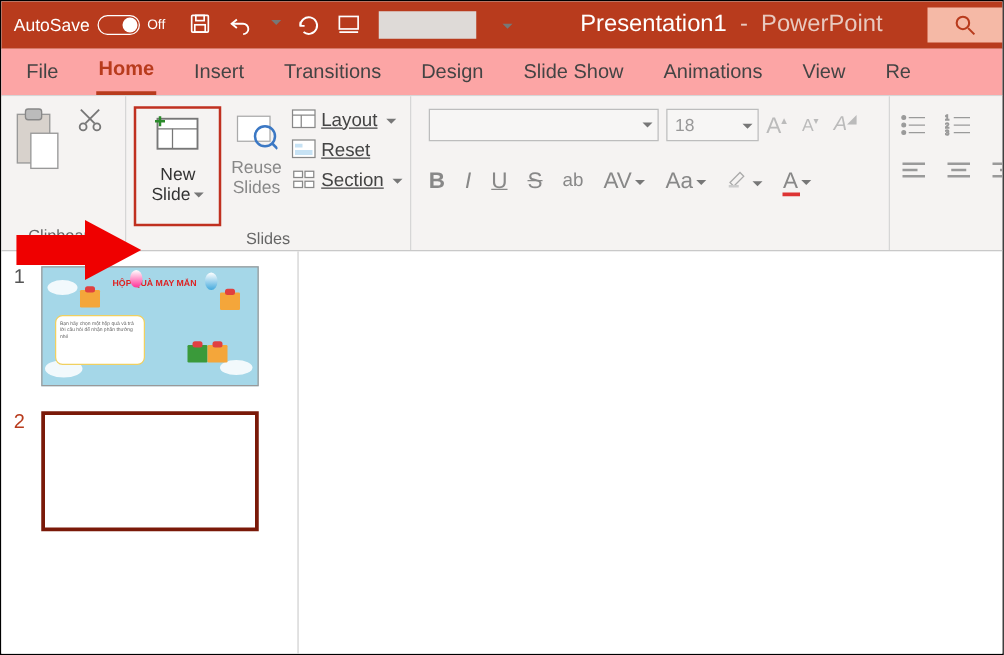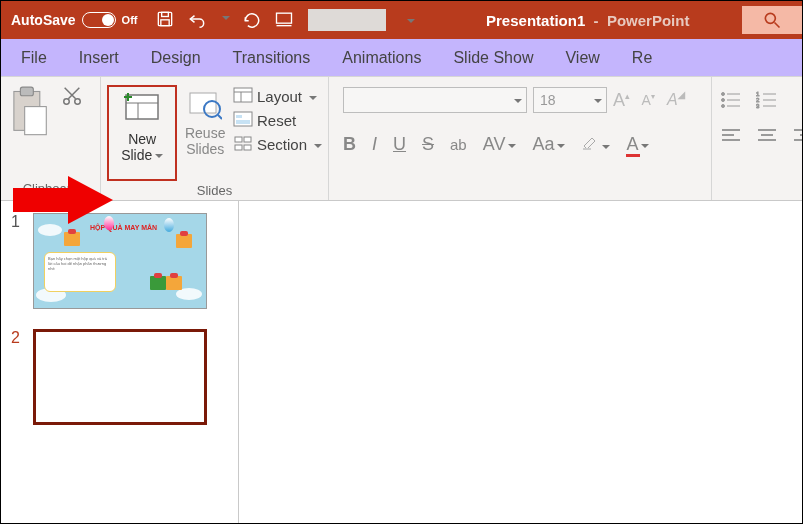--- a/index.html
+++ b/index.html
@@ -1,50 +1,50 @@
 <!DOCTYPE html>
 <html><head>
 <meta charset="utf-8">
 <style>
 * { box-sizing: border-box; margin: 0; padding: 0; font-family: "Segoe UI", Arial, sans-serif; }
 body { width: 803px; height: 524px; overflow: hidden; background: #fff; border: 1px solid #000; position: relative; }
 
-.titlebar { height: 38px; background: #b83b1d; display: flex; align-items: center; color: #fff; font-size: 14px; font-weight: bold; }
+.titlebar { height: 38px; background: #b83b1d; display: flex; align-items: center; color: #fff; font-size: 14px; }
 .autosave { display: flex; align-items: center; gap: 6px; padding: 0 10px; }
 .toggle { width: 34px; height: 16px; border: 1px solid #fff; border-radius: 10px; display: flex; align-items: center; padding: 1px; }
 .toggle-dot { width: 12px; height: 12px; background: #fff; border-radius: 50%; margin-left: auto; }
 .tb-icons { display: flex; gap: 12px; padding: 0 8px; }
 .tb-icons svg { width: 20px; height: 20px; }
 .acct-box { width: 78px; height: 22px; background: #dedad7; margin-left: 6px; }
 .expand { margin: 0 18px; }
-.title { flex: 1; text-align: center; font-size: 15px; }
+.title { flex: 1; text-align: center; font-size: 19px; }
 .title .dim { color: #e8c9bf; }
 .search-btn { width: 60px; height: 28px; background: #f5b9a6; display: flex; align-items: center; justify-content: center; margin-right: 0; }
 
-.tabbar { height: 38px; background: #c4b5fd; border-bottom: 1px solid #d6d6d6; display: flex; align-items: center; padding: 0 18px; gap: 28px; font-size: 16px; color: #444; }
+.tabbar { height: 38px; background: #fca5a5; border-bottom: 1px solid #d6d6d6; display: flex; align-items: center; padding: 0 18px; gap: 28px; font-size: 16px; color: #444; }
 .tab { cursor: pointer; padding: 8px 2px; }
 .tab.active { color: #b83b1d; border-bottom: 3px solid #b83b1d; font-weight: 600; }
 
 .ribbon { height: 124px; background: #f5f3f2; border-bottom: 1px solid #c9c9c9; display: flex; position: relative; }
 .group { border-right: 1px solid #d6d6d6; padding: 4px 6px 2px 6px; display: flex; flex-direction: column; }
 .group-body { flex: 1; display: flex; align-items: flex-start; gap: 4px; padding-top: 4px; }
 .group-label { text-align: center; font-size: 13px; color: #666; padding: 2px 0; position: relative; }
 
 .clipboard-group { width: 100px; }
 .paste-icon { width: 44px; height: 54px; }
 .cut-icon { width: 22px; height: 22px; margin-left: 6px; }
 
 .arrow-callout { position: absolute; left: 12px; top: 98px; width: 100px; height: 50px; z-index: 5; }
 
 .slides-group { width: 228px; }
 .newslide-btn { width: 74px; height: 96px; border: 2px solid #c03020; display: flex; flex-direction: column; align-items: center; justify-content: flex-start; padding: 4px 0; font-size: 14px; color: #333; text-align: center; }
 .newslide-btn svg { width: 40px; height: 34px; margin-bottom: 6px; }
 .reuse-btn { width: 50px; display: flex; flex-direction: column; align-items: center; font-size: 14px; color: #888; padding-top: 2px; }
 .reuse-btn svg { width: 34px; height: 34px; margin-bottom: 4px; }
-.slides-stack { display: flex; flex-direction: column; gap: 6px; padding-top: 2px; font-size: 15px; color: #444; }
+.slides-stack { display: flex; flex-direction: column; gap: 6px; padding-top: 2px; font-size: 15px; color: #444; text-decoration: underline; }
 .slides-stack .row { display: flex; align-items: center; gap: 4px; }
 .slides-stack svg { width: 20px; height: 18px; }
 
 .font-group { flex: 1; }
 .font-top { display: flex; align-items: center; gap: 6px; padding: 2px 8px; }
 .combo { height: 26px; border: 1px solid #bdbdbd; background: #f7f6f5; display: flex; align-items: center; justify-content: flex-end; padding: 0 4px; }
 .combo.name { width: 184px; }
 .combo.size { width: 74px; color: #999; font-size: 14px; justify-content: space-between; padding-left: 6px; }
 .font-icons { display: flex; gap: 12px; align-items: center; color: #bbb; }
 .font-bottom { display: flex; align-items: center; gap: 16px; padding: 10px 8px; font-size: 18px; color: #888; }
@@ -115,25 +115,26 @@
   <div class="search-btn">
     <svg width="20" height="20" viewBox="0 0 24 24" fill="none" stroke="#b83b1d" stroke-width="2">
         <circle cx="10" cy="10" r="6"></circle>
         <line x1="15" y1="15" x2="21" y2="21"></line>
       </svg>
   </div>
 </div>
 
 <div class="tabbar">
   <div class="tab">File</div>
+  <div class="tab active">Home</div>
   <div class="tab">Insert</div>
+  <div class="tab">Transitions</div>
   <div class="tab">Design</div>
-  <div class="tab">Transitions</div>
+  <div class="tab">Slide Show</div>
   <div class="tab">Animations</div>
-  <div class="tab">Slide Show</div>
   <div class="tab">View</div>
   <div class="tab">Re</div>
 </div>
 
 <div class="ribbon">
 
   <svg class="arrow-callout" viewBox="0 0 100 50">
     <polygon points="0,0 55,0 55,-12 100,12 55,36 55,24 0,24" transform="translate(0,13)" fill="#ef0000"></polygon>
   </svg>
 

